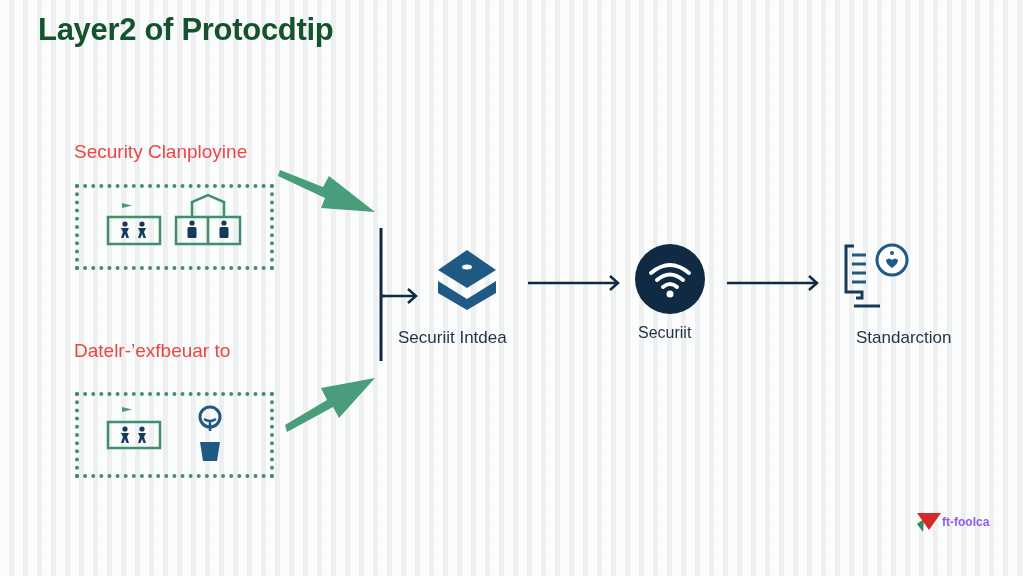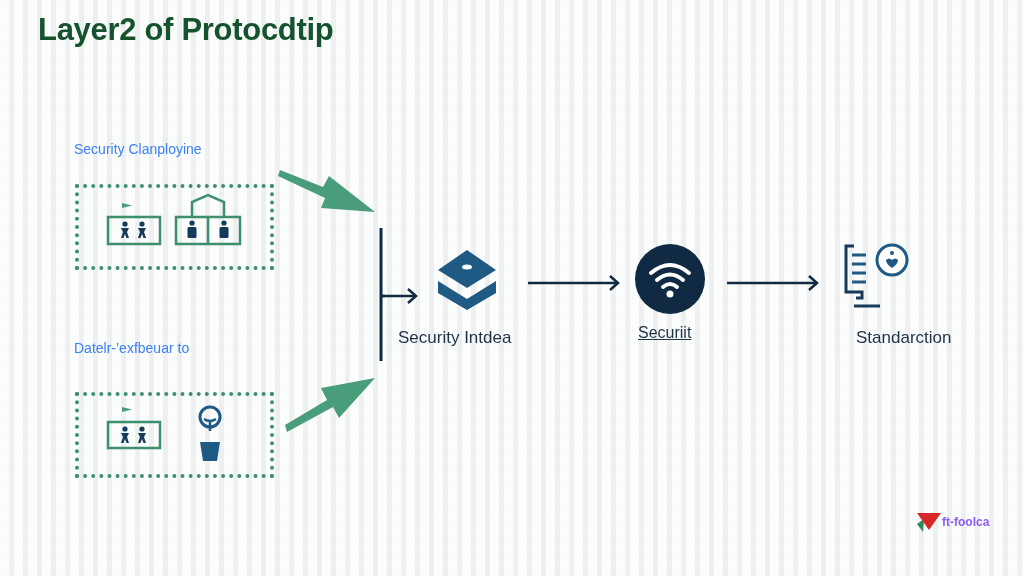--- a/index.html
+++ b/index.html
@@ -10,21 +10,21 @@
       repeating-linear-gradient(90deg, rgba(0,0,0,0) 0px, rgba(0,0,0,0) 9px, rgba(200,205,208,0.28) 9px, rgba(200,205,208,0.28) 14px),
       repeating-linear-gradient(0deg, rgba(0,0,0,0) 0px, rgba(0,0,0,0) 10px, rgba(255,255,255,0.35) 10px, rgba(255,255,255,0.35) 15px);
     font-family: "Liberation Sans", sans-serif;
   }
   .abs { position: absolute; }
   #title {
     left: 10px; top: 12px; font-size: 31px; font-weight: bold; color: #14532d;
     letter-spacing: -0.3px; white-space: nowrap; margin-left: 28px;
   }
   .group-label {
-    font-size: 14px; color: #3b82f6; white-space: nowrap; font-weight: 500;
+    font-size: 19px; color: #ef4444; white-space: nowrap; font-weight: 500;
   }
   .node-label { font-size: 17px; color: #1f3346; white-space: nowrap; }
   .dotbox {
     border: 4px dotted #3f8f6c; box-sizing: border-box;
   }
   .logo-text { font-size: 12px; color: #8b5cf6; font-weight: bold; white-space: nowrap; }
 </style>
 </head>
 <body>
 
@@ -87,35 +87,35 @@
 <svg class="abs" style="left:380px; top:283px;" width="40" height="26" viewBox="0 0 40 26">
   <line x1="2" y1="13" x2="36" y2="13" stroke="#0f2a42" stroke-width="2.5"></line>
   <polyline points="28,6 36,13 28,20" fill="none" stroke="#0f2a42" stroke-width="2.5"></polyline>
 </svg>
 
 <svg class="abs" style="left:436px; top:248px;" width="62" height="62" viewBox="0 0 62 62">
   <polygon points="31,2 60,22 31,40 2,22" fill="#1e5a84"></polygon>
   <ellipse cx="31" cy="19" rx="5" ry="2.5" fill="#ffffff"></ellipse>
   <polygon points="2,33 31,51 60,33 60,45 31,62 2,45" fill="#1e5a84"></polygon>
 </svg>
-<div class="abs node-label" style="left:398px; top:328px;">Security Intdea</div>
+<div class="abs node-label" style="left:398px; top:328px;">Securiit Intdea</div>
 
 <svg class="abs" style="left:526px; top:270px;" width="96" height="26" viewBox="0 0 96 26">
   <line x1="2" y1="13" x2="92" y2="13" stroke="#0f2a42" stroke-width="2.5"></line>
   <polyline points="84,6 92,13 84,20" fill="none" stroke="#0f2a42" stroke-width="2.5"></polyline>
 </svg>
 
 <svg class="abs" style="left:634px; top:243px;" width="72" height="72" viewBox="0 0 72 72">
   <circle cx="36" cy="36" r="35" fill="#0f2a42"></circle>
   <path d="M17 30 Q36 14 55 30" fill="none" stroke="#ffffff" stroke-width="4" stroke-linecap="round"></path>
   <path d="M23 37 Q36 26 49 37" fill="none" stroke="#ffffff" stroke-width="4" stroke-linecap="round"></path>
   <path d="M29 44 Q36 38 43 44" fill="none" stroke="#ffffff" stroke-width="4" stroke-linecap="round"></path>
   <circle cx="36" cy="51" r="3.5" fill="#ffffff"></circle>
 </svg>
-<div class="abs node-label" style="left:638px; top:324px; font-size:16px;text-decoration:underline;">Securiit</div>
+<div class="abs node-label" style="left:638px; top:324px; font-size:16px;">Securiit</div>
 
 <svg class="abs" style="left:725px; top:270px;" width="96" height="26" viewBox="0 0 96 26">
   <line x1="2" y1="13" x2="92" y2="13" stroke="#0f2a42" stroke-width="2.5"></line>
   <polyline points="84,6 92,13 84,20" fill="none" stroke="#0f2a42" stroke-width="2.5"></polyline>
 </svg>
 
 <svg class="abs" style="left:842px; top:242px;" width="72" height="72" viewBox="0 0 72 72">
   <polyline points="12,4 4,4 4,50 20,50 20,56 14,56" fill="none" stroke="#163a5a" stroke-width="3"></polyline>
   <line x1="10" y1="13" x2="24" y2="13" stroke="#1e5a84" stroke-width="3"></line>
   <line x1="10" y1="22" x2="24" y2="22" stroke="#1e5a84" stroke-width="3"></line>

